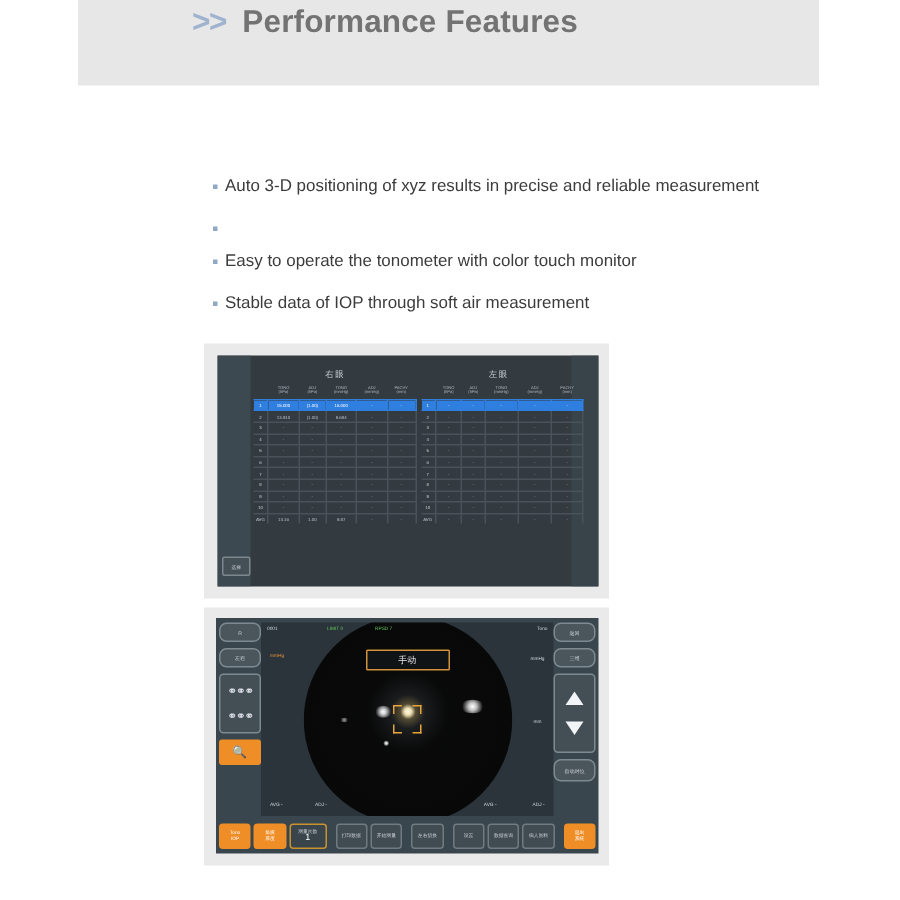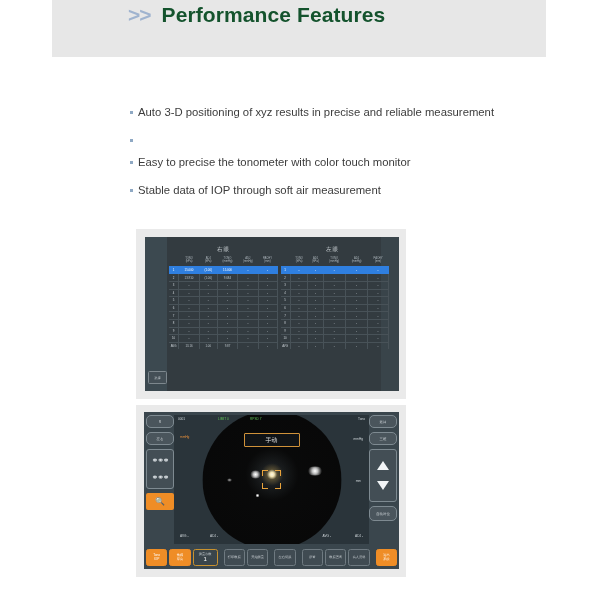--- a/index.html
+++ b/index.html
@@ -36,33 +36,33 @@
   .chevrons {
     font-size: 21px;
     font-weight: bold;
     color: #9fb3cf;
     letter-spacing: -1px;
     line-height: 26px;
   }
   .page-title {
     font-size: 21px;
     font-weight: bold;
-    color: #14532d;
+    color: #737373;
     letter-spacing: 0.1px;
     line-height: 26px;
   }
 
   
   .feature-list {
     position: absolute;
     left: 126px;
     top: 101px;
     width: 430px;
     list-style: none;
-    margin: 4px;
+    margin: 16px;
     padding: 0;
   }
   .feature-item {
     display: flex;
     align-items: flex-start;
     margin-bottom: 13.5px;
     line-height: 14px;
   }
   .feature-bullet {
     width: 3px;
@@ -390,21 +390,21 @@
 <ul class="feature-list">
   <li class="feature-item">
     <span class="feature-bullet"></span>
     <span class="feature-text">Auto 3-D positioning of xyz results in precise and reliable measurement</span>
   </li>
   <li class="feature-item">
     <span class="feature-bullet"></span>
   </li>
   <li class="feature-item">
     <span class="feature-bullet"></span>
-    <span class="feature-text">Easy to precise the tonometer with color touch monitor</span>
+    <span class="feature-text">Easy to operate the tonometer with color touch monitor</span>
   </li>
   <li class="feature-item">
     <span class="feature-bullet"></span>
     <span class="feature-text">Stable data of IOP through soft air measurement</span>
   </li>
 </ul>
 
 <div class="shot-frame shot-table-frame">
   <div class="table-screen">
     <div class="table-side-rail"></div>

